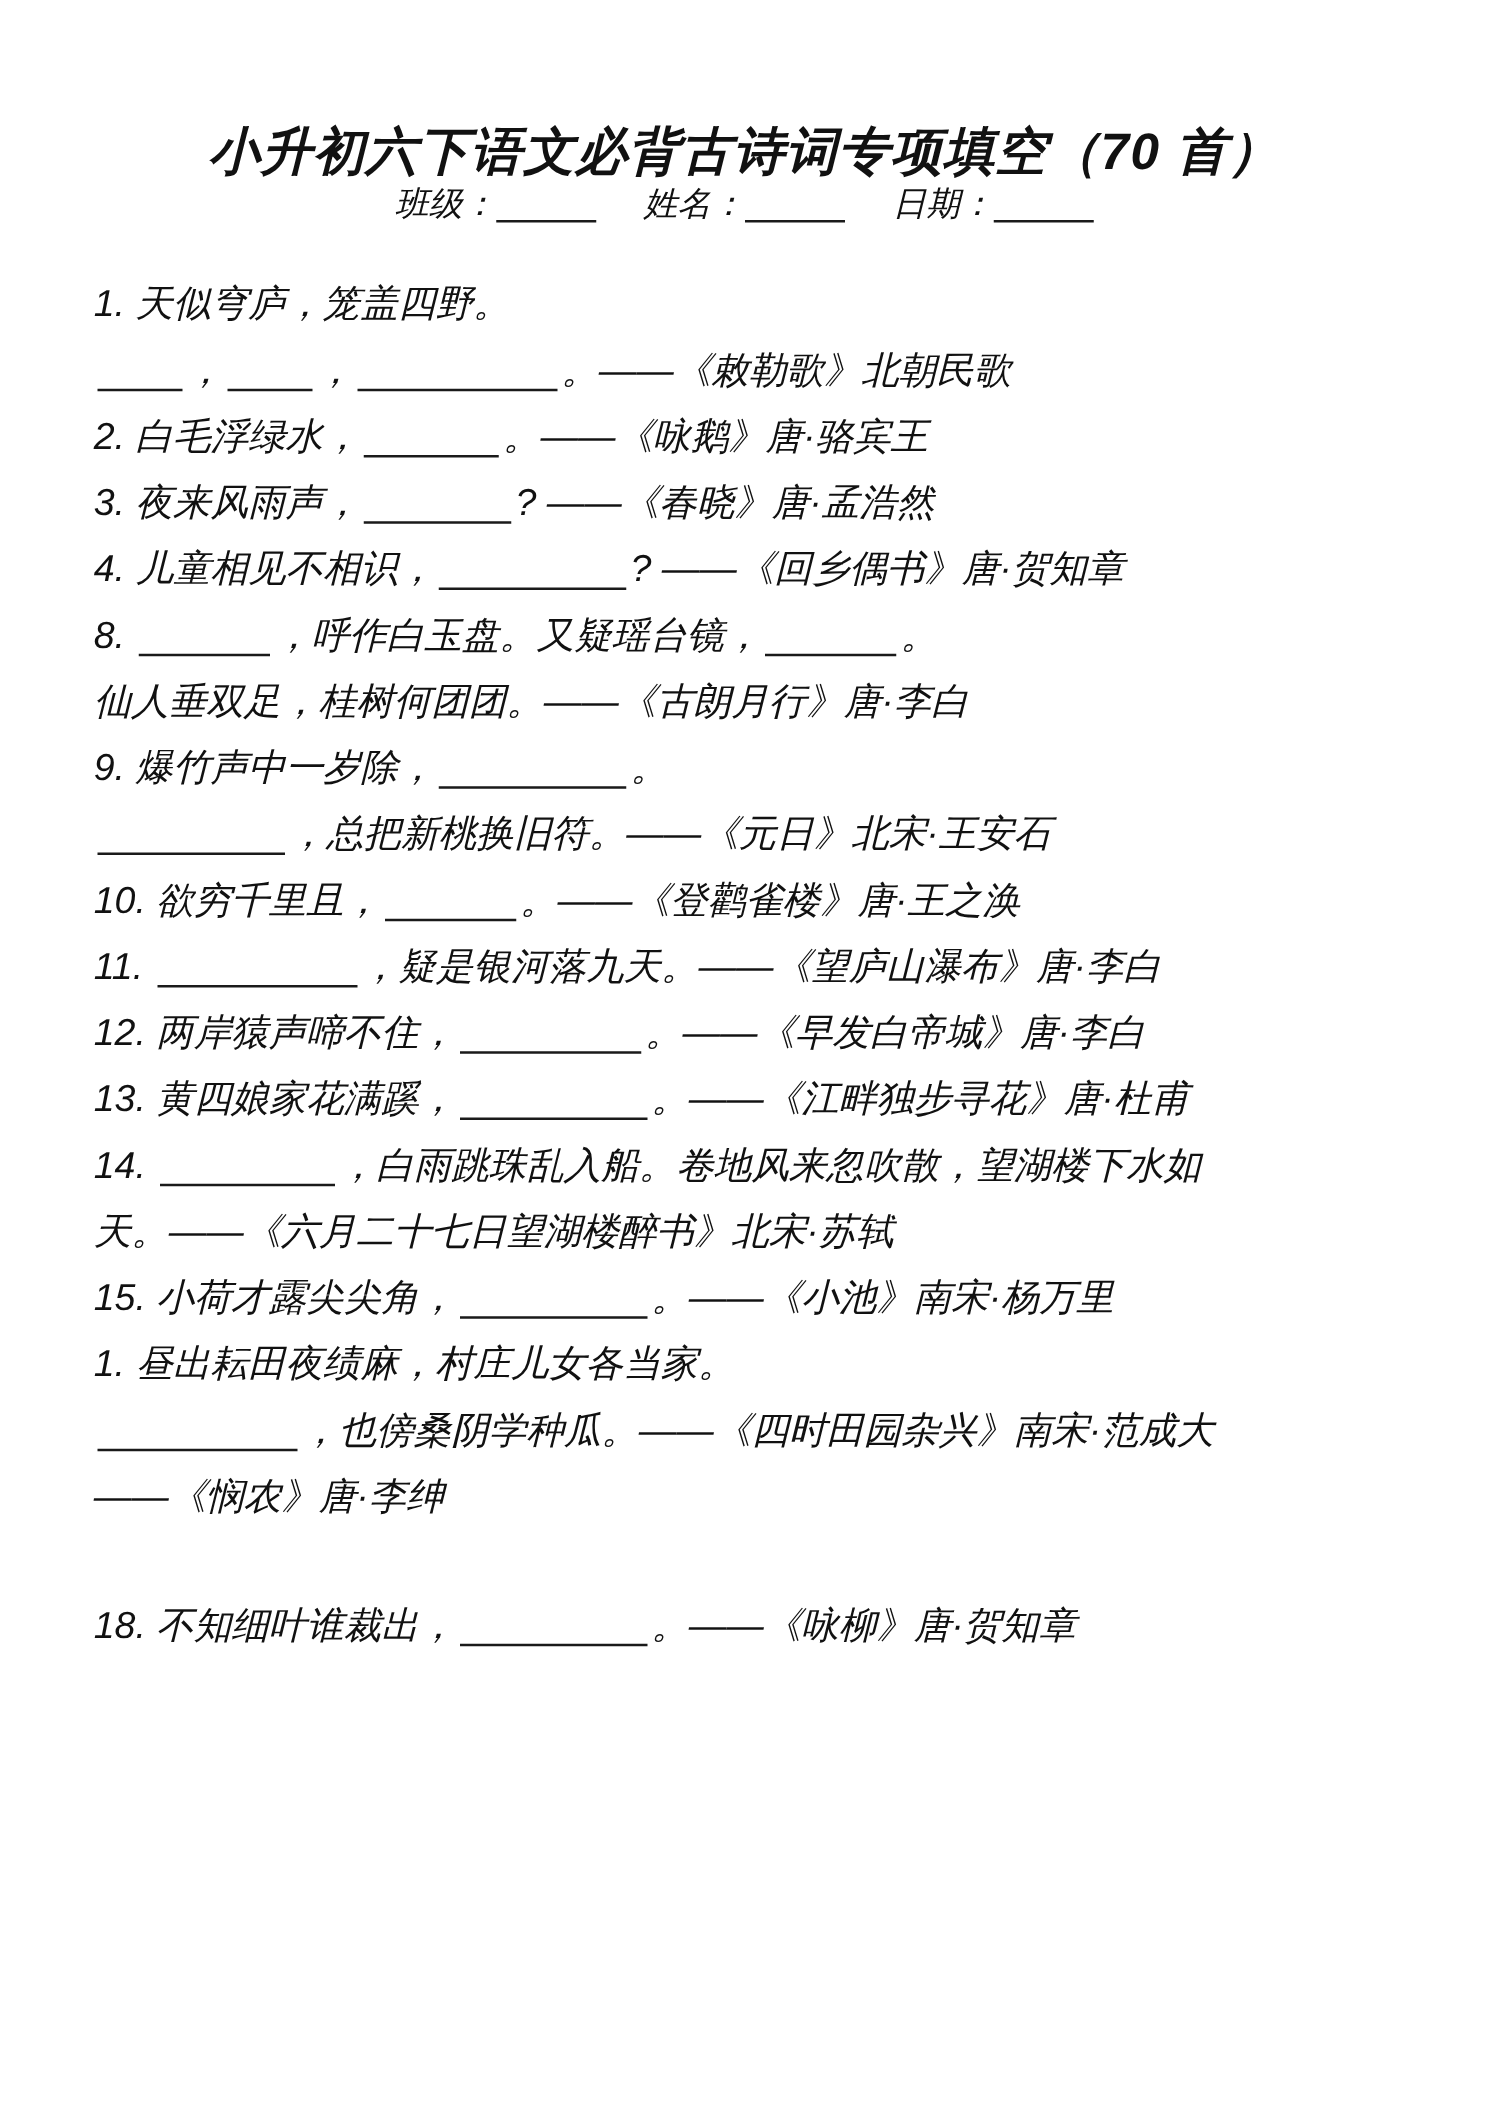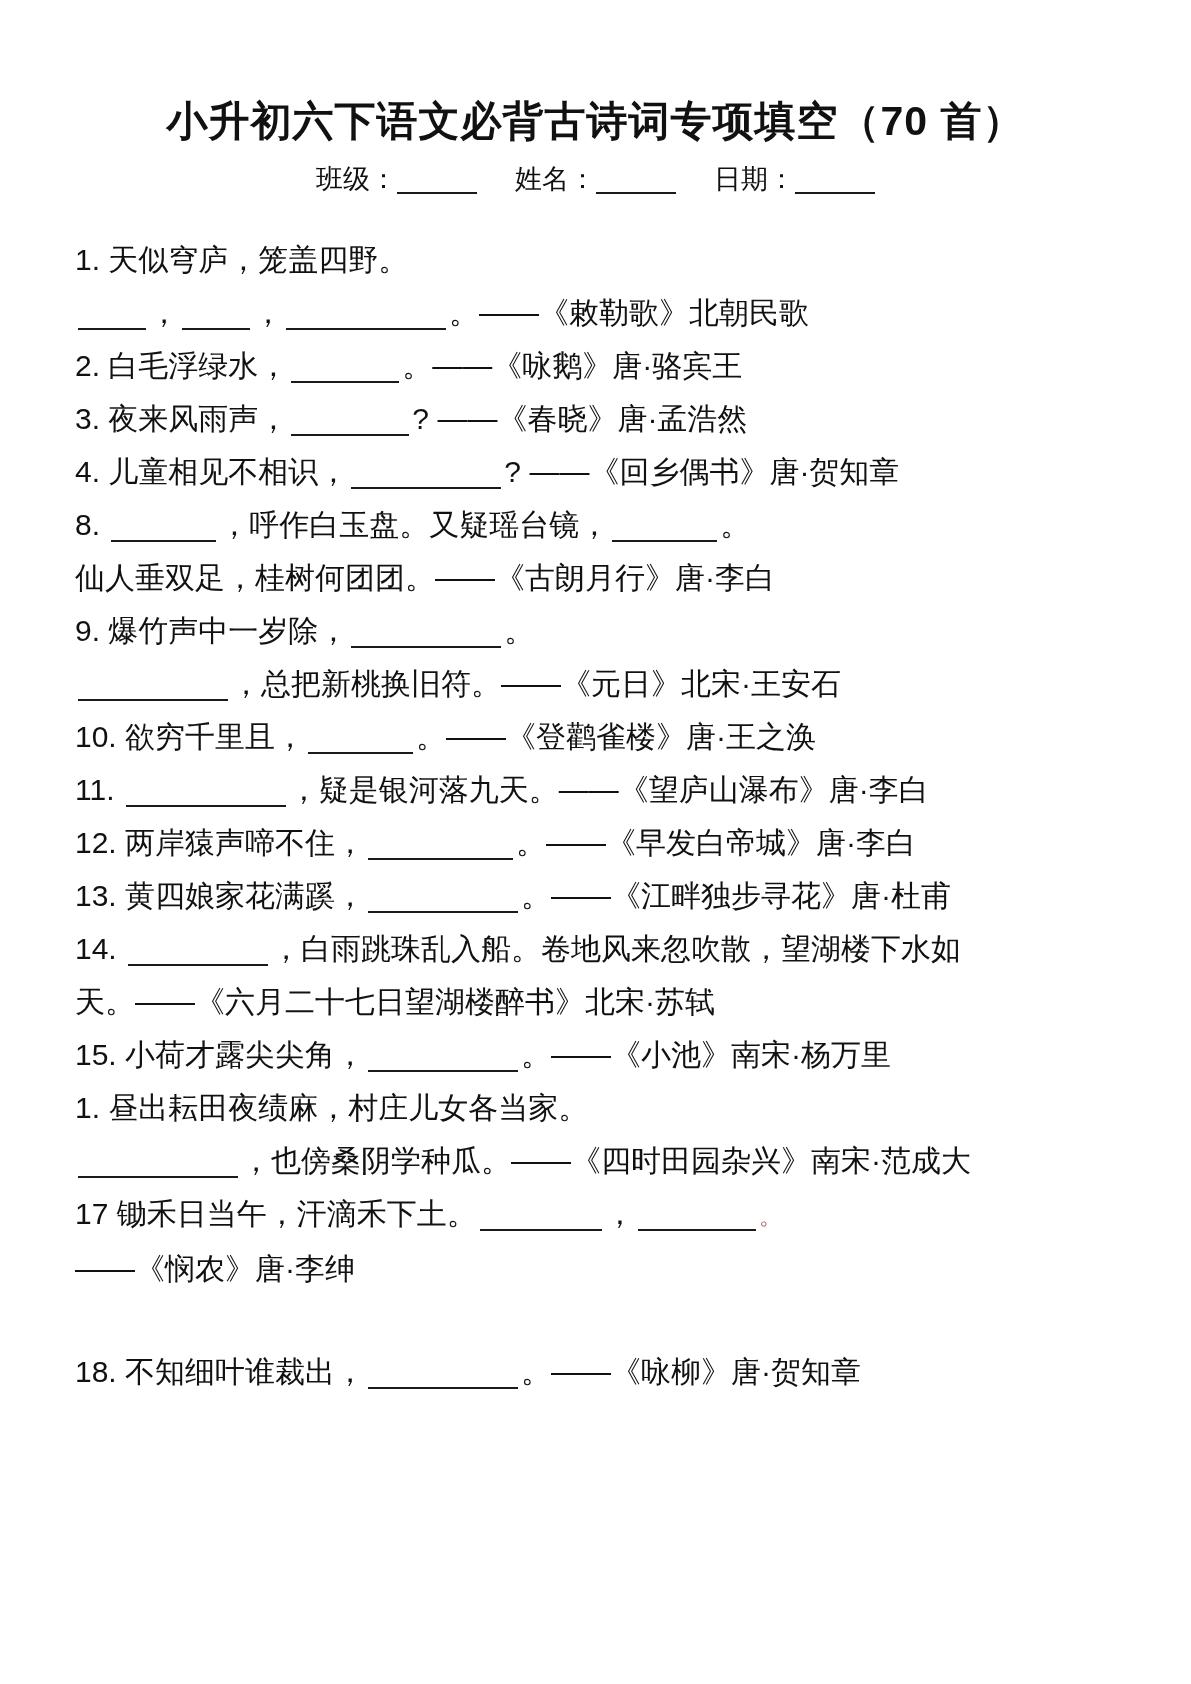--- a/index.html
+++ b/index.html
@@ -8,31 +8,31 @@
     background: #ffffff;
   }
   .page {
     position: relative;
     width: 1191px;
     height: 1684px;
     background: var(--bg, #fff);
     color: var(--ink, #111);
     font-family: "Liberation Sans", "DejaVu Sans", sans-serif;
     overflow: hidden;
+    font-style: italic;
   }
   .title {
     margin: 98px 0 0 0;
     text-align: center;
     font-size: 41px;
     font-weight: 900;
     letter-spacing: 1px;
     line-height: 1.15;
   }
   .header-row {
-    margin-top: 16px;
     display: flex;
     justify-content: center;
     align-items: flex-end;
     gap: 38px;
     font-size: 27px;
     line-height: 36px;
   }
   .header-field { white-space: nowrap; }
   .header-blank {
     display: inline-block;
@@ -93,19 +93,18 @@
       <div class="line"><span class="blank" style="width: 150px;"></span><span class="txt">，总把新桃换旧符。——《元日》北宋·王安石</span></div>
       <div class="line"><span class="txt">10. 欲穷千里且，</span><span class="blank" style="width: 105px;"></span><span class="txt">。——《登鹳雀楼》唐·王之涣</span></div>
       <div class="line"><span class="txt">11. </span><span class="blank" style="width: 160px;"></span><span class="txt">，疑是银河落九天。——《望庐山瀑布》唐·李白</span></div>
       <div class="line"><span class="txt">12. 两岸猿声啼不住，</span><span class="blank" style="width: 145px;"></span><span class="txt">。——《早发白帝城》唐·李白</span></div>
       <div class="line"><span class="txt">13. 黄四娘家花满蹊，</span><span class="blank" style="width: 150px;"></span><span class="txt">。——《江畔独步寻花》唐·杜甫</span></div>
       <div class="line"><span class="txt">14. </span><span class="blank" style="width: 140px;"></span><span class="txt">，白雨跳珠乱入船。卷地风来忽吹散，望湖楼下水如</span></div>
       <div class="line"><span class="txt">天。——《六月二十七日望湖楼醉书》北宋·苏轼</span></div>
       <div class="line"><span class="txt">15. 小荷才露尖尖角，</span><span class="blank" style="width: 150px;"></span><span class="txt">。——《小池》南宋·杨万里</span></div>
       <div class="line"><span class="txt">1. 昼出耘田夜绩麻，村庄儿女各当家。</span></div>
       <div class="line"><span class="blank" style="width: 160px;"></span><span class="txt">，也傍桑阴学种瓜。——《四时田园杂兴》南宋·范成大</span></div>
-      <div class="line"><span class="txt">17 锄禾日当午，汗滴禾下土。</span><span class="blank" style="width: 122px;"></span><span class="txt">，</span><span class="blank" style="width: 118px;"></span><span class="txt accent">。</span></div>
       <div class="line"><span class="txt">——《悯农》唐·李绅</span></div>
       <div class="line spacer"></div>
       <div class="line"><span class="txt">18. 不知细叶谁裁出，</span><span class="blank" style="width: 150px;"></span><span class="txt">。——《咏柳》唐·贺知章</span></div>
     </div>
 
 </div>
 
 </body></html>

